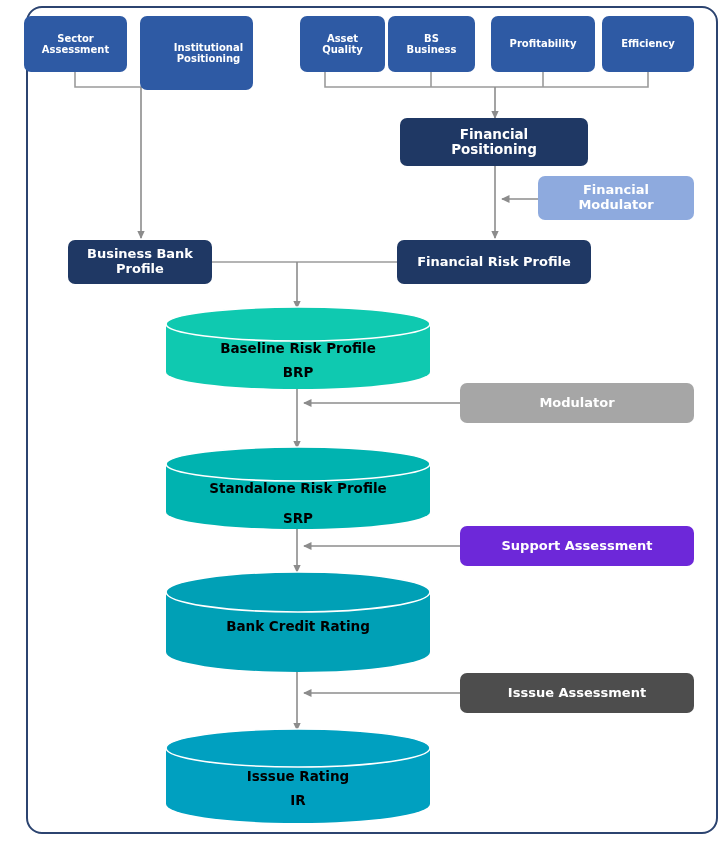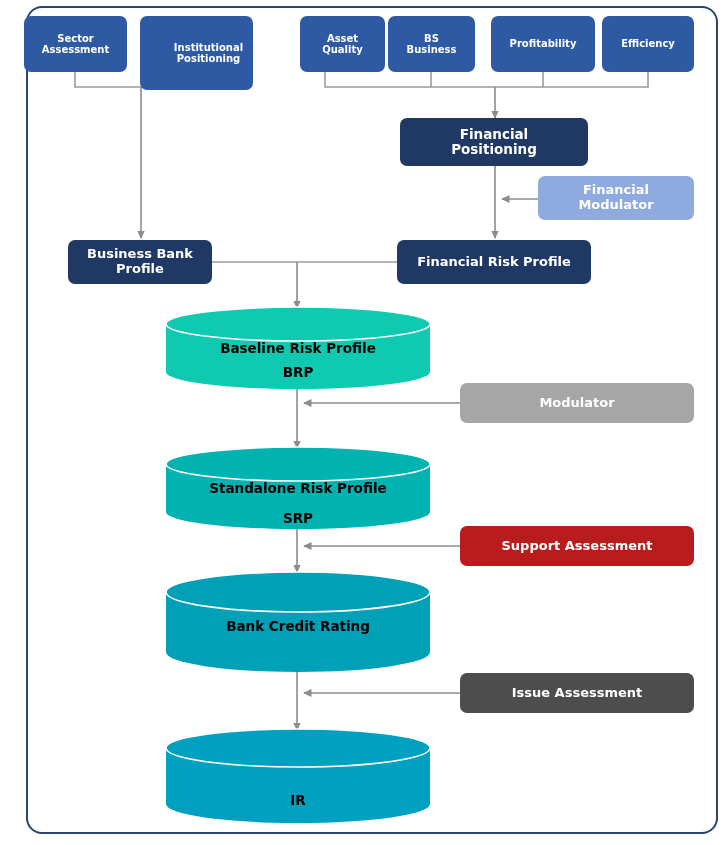--- a/index.html
+++ b/index.html
@@ -15,21 +15,21 @@
 
   .node{position:absolute;box-sizing:border-box;display:flex;
         align-items:center;justify-content:center;text-align:center;
         color:#ffffff;font-weight:bold;line-height:1.12;}
 
   .rb{border-radius:7px;}
   .blue{background:#2e5aa4;}
   .navy{background:#1f3864;}
   .lblue{background:#8eaade;}
   .gray1{background:#a6a6a6;}
-  .gray2{background:#b91c1c;justify-content:center;}
+  .gray2{background:#6d28d9;justify-content:center;}
   .gray3{background:#4d4d4d;}
 
   .cyl{position:absolute;}
   .cyl .lbl{position:absolute;left:0;width:100%;text-align:center;
             color:#000000;font-weight:bold;pointer-events:none;}
   .t12{font-size:10px;}
   .t13{font-size:13px;}
   .t14{font-size:13.5px;}
 </style>
 </head>
@@ -146,28 +146,29 @@
       <ellipse cx="134" cy="22" rx="132" ry="20" fill="#00a0b6" stroke="#ffffff" stroke-width="1.6"></ellipse>
     </svg>
     <div class="lbl t14" style="top:48px;">Bank Credit Rating</div>
   </div>
 
   <div class="cyl" style="left:164px;top:728px;width:268px;height:96px;">
     <svg width="268" height="96" viewBox="0 0 268 96">
       <path d="M2,20 L2,76 A132,19 0 0 0 266,76 L266,20 Z" fill="#00a0c0"></path>
       <ellipse cx="134" cy="20" rx="132" ry="19" fill="#00a0c0" stroke="#ffffff" stroke-width="1.6"></ellipse>
     </svg>
+    <div class="lbl t14" style="top:40px;">Isssue Rating</div>
     <div class="lbl t14" style="top:64px;">IR</div>
   </div>
 
   <div class="node rb gray1 t13" style="left:460px;top:383px;width:234px;height:40px;">
     <span>Modulator</span>
   </div>
 
   <div class="node rb gray2 t13" style="left:460px;top:526px;width:234px;height:40px;">
     <span>Support Assessment</span>
   </div>
 
   <div class="node rb gray3 t13" style="left:460px;top:673px;width:234px;height:40px;">
-    <span>Issue Assessment</span>
+    <span>Isssue Assessment</span>
   </div>
 
 </div>
 
 </body></html>

